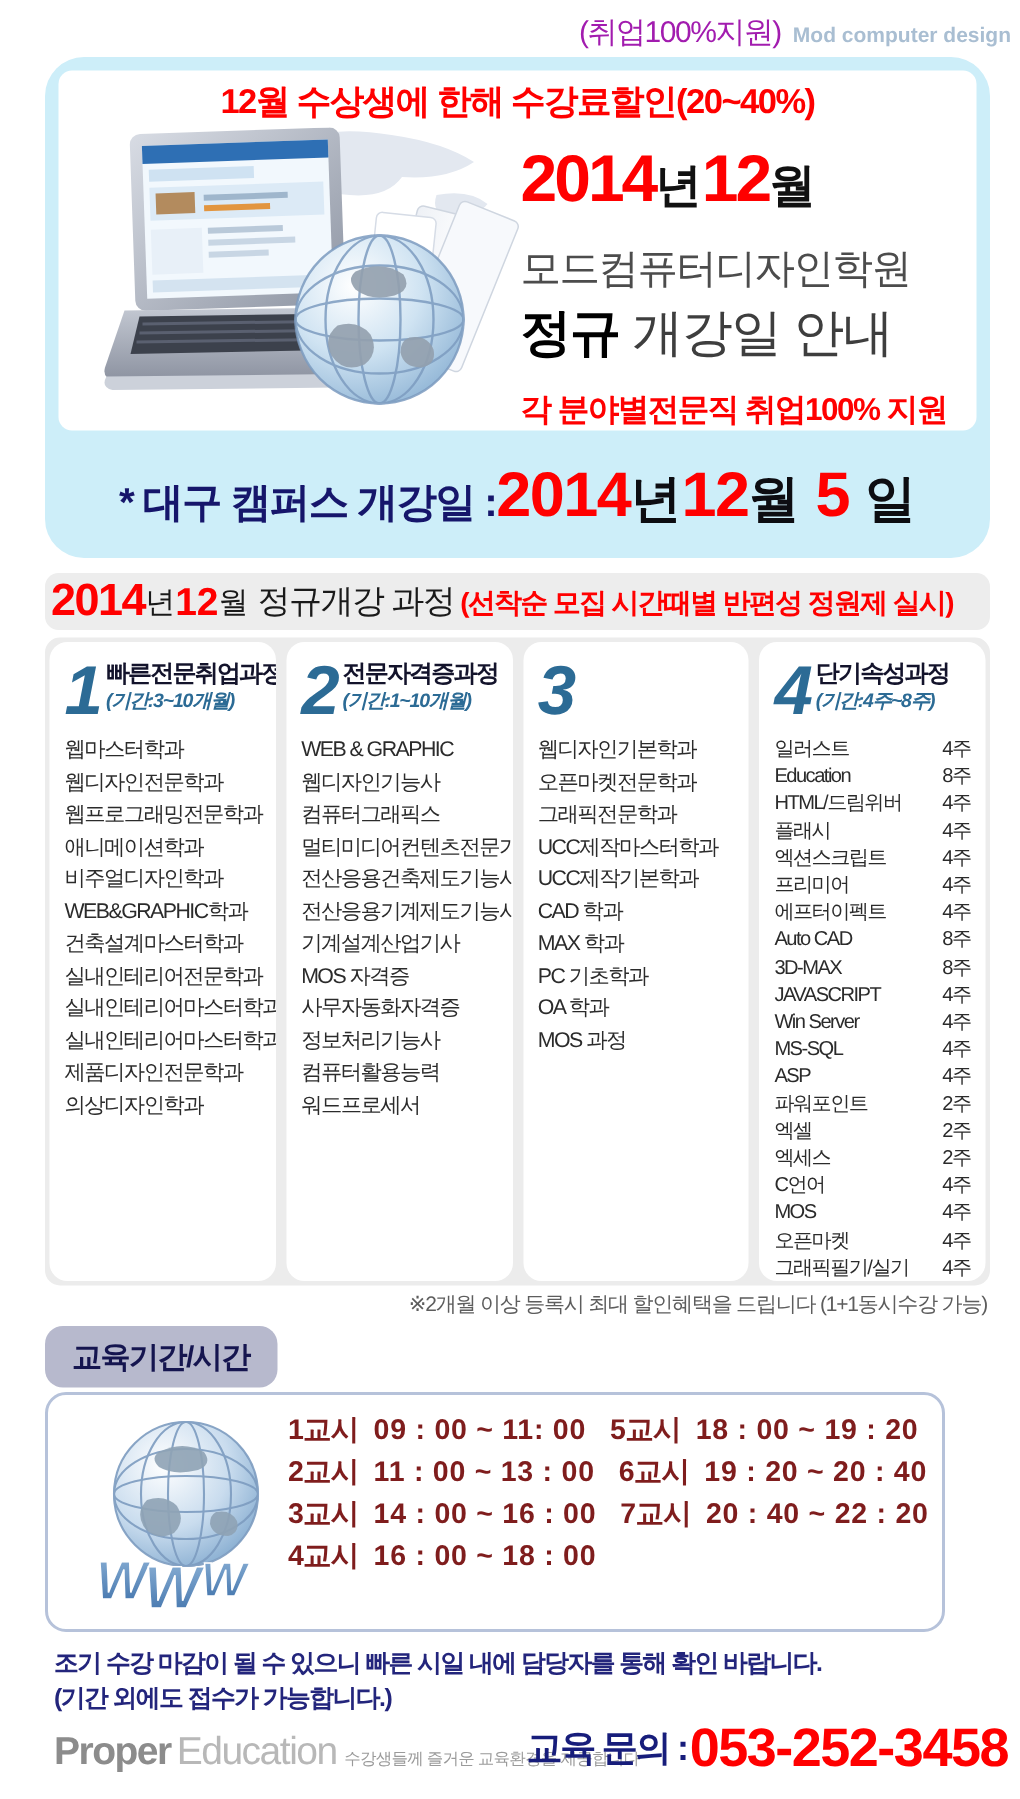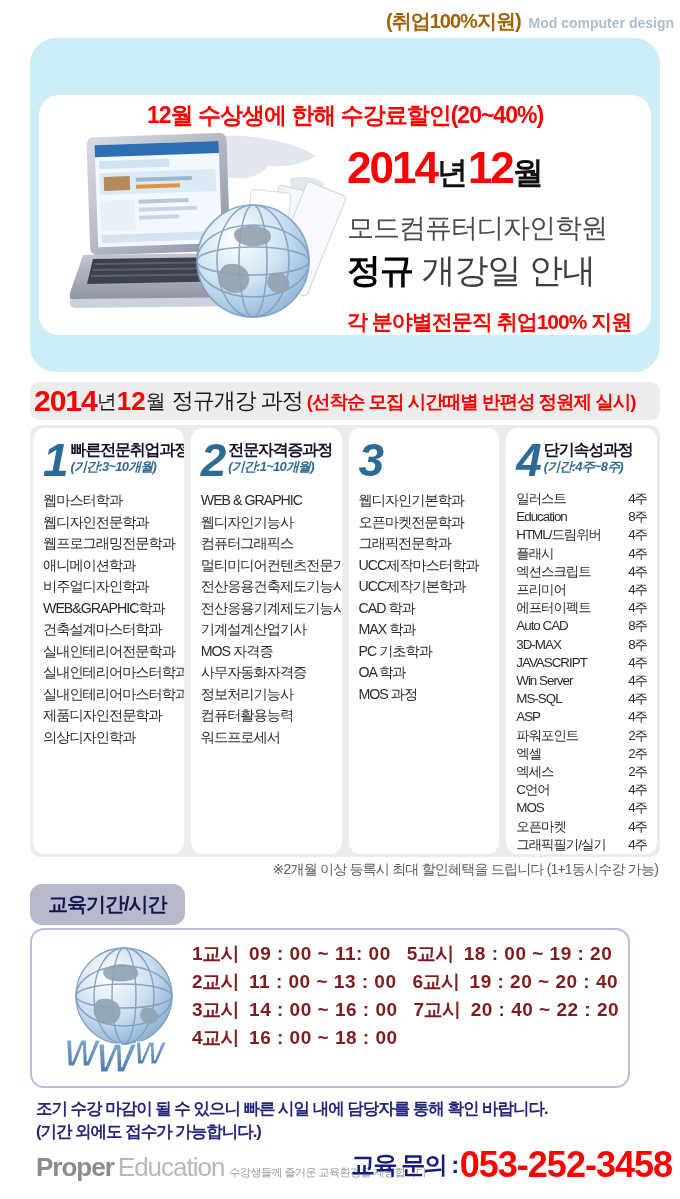--- a/index.html
+++ b/index.html
@@ -1,25 +1,25 @@
 <!DOCTYPE html>
 <html><head>
 <meta charset="utf-8">
 <style>
   html,body{margin:0;padding:0;background:#fff;}
   body{width:680px;height:1199px;position:relative;font-family:"Liberation Sans","DejaVu Sans",sans-serif;overflow:hidden;}
 
   
   .top-line{position:absolute;top:8px;right:6px;display:flex;align-items:baseline;gap:8px;}
-  .top-badge{color:#a16207;font-weight:700;font-size:20px;letter-spacing:-1px;}
+  .top-badge{color:#a21caf;font-weight:400;font-size:20px;letter-spacing:-1px;}
   .top-brand{color:#a9bed2;font-size:14px;font-weight:600;}
 
   
   .hero{position:absolute;left:30px;top:38px;width:630px;height:334px;background:#cdeef9;border-radius:26px;}
-  .hero-white{position:absolute;left:9px;top:9px;width:612px;height:240px;background:#ffffff;border-radius:20px;margin-top:48px;}
+  .hero-white{position:absolute;left:9px;top:9px;width:612px;height:240px;background:#ffffff;border-radius:9px;}
   .hero-headline{position:absolute;left:0;top:5px;width:100%;text-align:center;color:#ff0000;font-weight:800;font-size:23px;letter-spacing:-1px;}
   .hero-art{position:absolute;left:2px;top:38px;width:310px;height:200px;}
   .hero-right{position:absolute;left:308px;top:48px;width:300px;}
   .date-line{white-space:nowrap;}
   .date-line .num{color:#ff0000;font-weight:800;font-size:44px;letter-spacing:-2px;}
   .date-line .suf{color:#111;font-weight:700;font-size:31px;}
   .academy{margin-top:16px;color:#4c4c4c;font-size:27px;letter-spacing:-1px;white-space:nowrap;}
   .subtitle{margin-top:2px;white-space:nowrap;}
   .subtitle .strong{color:#000;font-weight:900;font-size:34px;letter-spacing:-1px;}
   .subtitle .rest{color:#3e3e3e;font-weight:400;font-size:34px;letter-spacing:-1px;}
@@ -168,20 +168,23 @@
         <span class="num">2014</span><span class="suf">년</span><span class="num">12</span><span class="suf">월</span>
       </div>
       <div class="academy">모드컴퓨터디자인학원</div>
       <div class="subtitle">
         <span class="strong">정규</span><span class="rest"> 개강일 안내</span>
       </div>
       <div class="support-line">각 분야별전문직 취업100% 지원</div>
     </div>
   </div>
 
+  <div class="campus-line">
+    <span class="campus-label">* 대구 캠퍼스 개강일 :</span><span class="campus-num">2014</span><span class="campus-suf">년</span><span class="campus-num">12</span><span class="campus-suf">월</span><span class="campus-num"> 5 </span><span class="campus-suf">일</span>
+  </div>
 </div>
 
 <div class="section-bar">
   <span class="sb-num1">2014</span>
     <span class="sb-suf">년</span>
     <span class="sb-num2">12</span>
     <span class="sb-suf">월</span>
     <span class="sb-title">정규개강 과정</span>
     <span class="sb-note">(선착순 모집 시간때별 반편성 정원제 실시)</span>
 </div>

